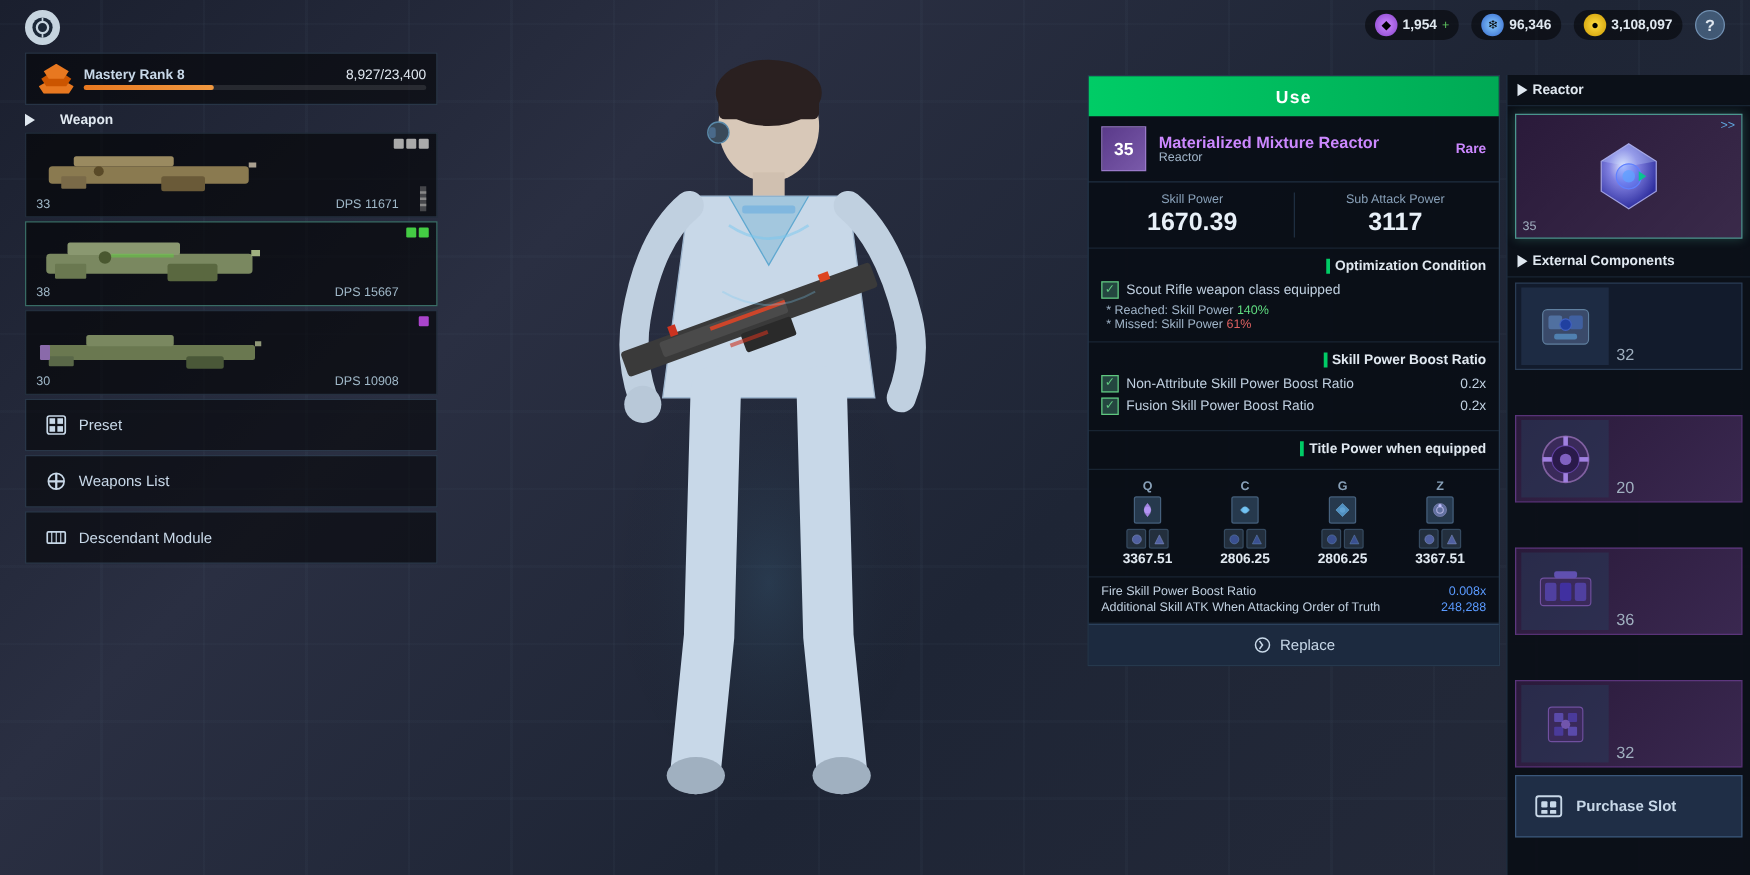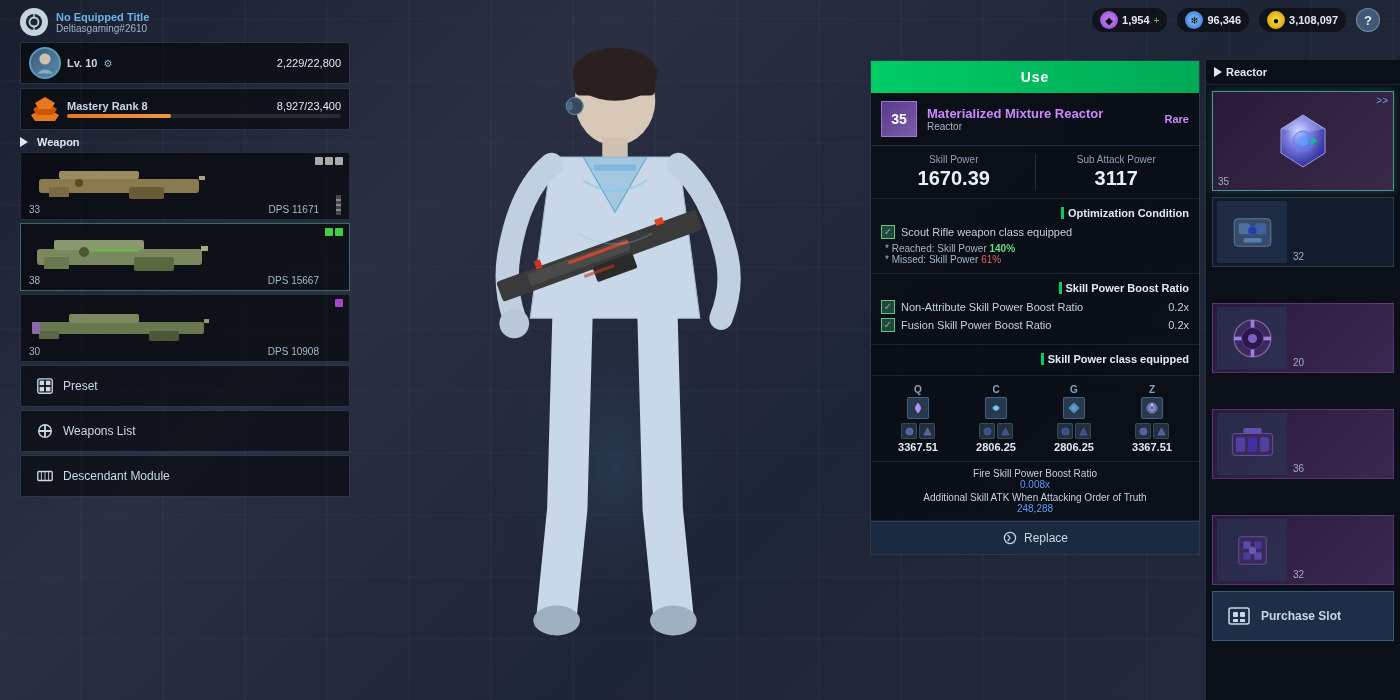--- a/index.html
+++ b/index.html
@@ -155,21 +155,21 @@
     .mastery-progress-fill {
       height: 100%;
       background: linear-gradient(90deg, #e87820, #f09840);
       border-radius: 2px;
     }
 
     
     .section-header {
       display: flex;
       align-items: center;
-      gap: 9px;
+      gap: 20px;
       color: #e0e8f0;
       font-size: 11px;
       font-weight: bold;
       margin-bottom: 4px;
     }
 
     .section-triangle {
       width: 0;
       height: 0;
       border-top: 5px solid transparent;
@@ -446,21 +446,21 @@
     }
 
     .condition-note {
       color: #a0b4c8;
       font-size: 10px;
       padding-left: 4px;
     }
 
     .highlight-green {
       color: #60dd80;
-      font-weight: bold;
+      font-weight: normal;
     }
 
     .highlight-red {
       color: #dd6060;
     }
 
     .boost-item {
       display: flex;
       align-items: center;
       gap: 6px;
@@ -535,21 +535,20 @@
     .panel-footer {
       padding: 6px 10px 4px;
       border-bottom: 1px solid rgba(80,120,160,0.2);
     }
 
     .footer-stat-row {
       display: flex;
       justify-content: space-between;
       align-items: center;
       margin-bottom: 2px;
-      flex-direction: column;
     }
 
     .footer-stat-label {
       color: #c0d0e0;
       font-size: 10px;
     }
 
     .footer-stat-value {
       color: #5a9aff;
       font-size: 10px;
@@ -653,21 +652,21 @@
       height: 62px;
       background: rgba(40,60,90,0.5);
       display: flex;
       align-items: center;
       justify-content: center;
       flex-shrink: 0;
     }
 
     .ext-level {
       color: #a0b0c0;
-      font-size: 10px;
+      font-size: 13px;
       margin-top: auto;
       align-self: flex-end;
     }
 
     .purchase-slot-button {
       display: flex;
       align-items: center;
       gap: 8px;
       background: rgba(40,60,90,0.7);
       border: 1px solid rgba(100,150,200,0.4);
@@ -771,37 +770,22 @@
 
   <div class="top-bar">
     <div class="steam-icon">
       <svg viewBox="0 0 20 20" width="18" height="18">
         <circle cx="10" cy="10" r="9" fill="#1b2838"></circle>
         <circle cx="10" cy="10" r="5" fill="none" stroke="#c6d4df" stroke-width="2"></circle>
         <line x1="10" y1="1" x2="10" y2="5" stroke="#c6d4df" stroke-width="1.5"></line>
         <line x1="10" y1="15" x2="10" y2="19" stroke="#c6d4df" stroke-width="1.5"></line>
       </svg>
     </div>
-    <div class="player-info">
-      <div class="player-title">No Equipped Title</div>
-      <div class="player-name">Deltiasgaming#2610</div>
-    </div>
-  </div>
-
-  <div class="stat-bar-row">
-    <div class="avatar-circle">
-      <svg viewBox="0 0 30 30" width="24" height="24">
-        <circle cx="15" cy="10" r="7" fill="#d0c0b0"></circle>
-        <path d="M5,28 Q15,18 25,28" fill="#8aaabf"></path>
-      </svg>
-    </div>
-    <span class="stat-label">Lv. 10</span>
-    <span class="stat-icon">⚙</span>
-    <span class="stat-value">2,229/22,800</span>
-  </div>
+  </div>
+
 
   <div class="stat-bar-row">
     <div class="mastery-icon">
       <svg viewBox="0 0 28 24" width="28" height="24">
         <polygon points="0,18 14,10 28,18 24,24 4,24" fill="#e87820"></polygon>
         <polygon points="2,12 14,4 26,12 22,18 6,18" fill="#cc5500"></polygon>
         <polygon points="4,6 14,0 24,6 20,12 8,12" fill="#e87820"></polygon>
       </svg>
     </div>
     <div class="mastery-bar-container">
@@ -978,21 +962,21 @@
         <span class="checkbox-check">✓</span>
       </div>
       <span class="condition-text">Fusion Skill Power Boost Ratio</span>
       <span class="boost-value">0.2x</span>
     </div>
   </div>
 
   <div class="panel-section" style="padding-bottom:4px;">
     <div class="panel-section-title">
       <div class="panel-section-bar"></div>
-      <span>Skill Power class equipped</span>
+      <span>Title Power when equipped</span>
     </div>
   </div>
   <div class="skill-grid">
 
     <div class="skill-col">
       <span class="skill-key">Q</span>
       <div class="skill-icon-main">
         <svg viewBox="0 0 16 16" width="14" height="14">
           <path d="M8,2 Q14,8 8,14 Q2,8 8,2" fill="#a080e0" stroke="#c0a0ff" stroke-width="0.5"></path>
           <circle cx="8" cy="8" r="3" fill="#c0a0ff" opacity="0.6"></circle>
@@ -1126,20 +1110,24 @@
         <circle cx="30" cy="30" r="10" fill="rgba(80,120,255,0.4)" stroke="#6080ff" stroke-width="1"></circle>
         <circle cx="30" cy="30" r="5" fill="#60a0ff" opacity="0.8"></circle>
 
         <polygon points="38,26 44,30 38,34" fill="#00cc88" opacity="0.9"></polygon>
       </svg>
     </div>
     <div class="slot-level">35</div>
     <div class="slot-arrows">&gt;&gt;</div>
   </div>
 
+  <div class="right-section-title">
+    <div class="section-triangle"></div>
+    <span>External Components</span>
+  </div>
 
   <div class="ext-component-slot">
     <div class="ext-img-area">
       <svg viewBox="0 0 60 60" width="55" height="55">
         <rect x="10" y="15" width="40" height="30" rx="4" fill="#3a4a6a" stroke="#6080a0" stroke-width="1"></rect>
         <rect x="15" y="20" width="12" height="12" rx="2" fill="#5070a0"></rect>
         <rect x="33" y="20" width="12" height="12" rx="2" fill="#4060a0"></rect>
         <rect x="20" y="36" width="20" height="5" rx="2" fill="#5080b0"></rect>
         <circle cx="30" cy="28" r="5" fill="#2040a0" stroke="#4060c0" stroke-width="1"></circle>
       </svg>

